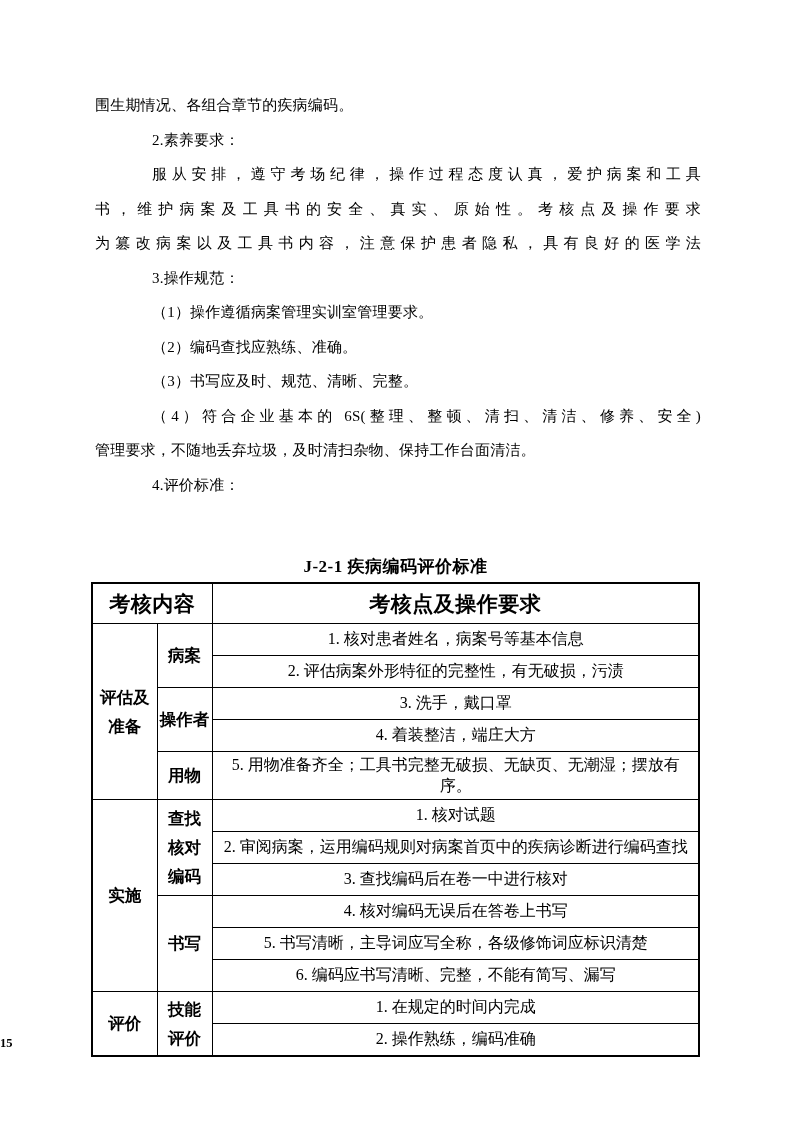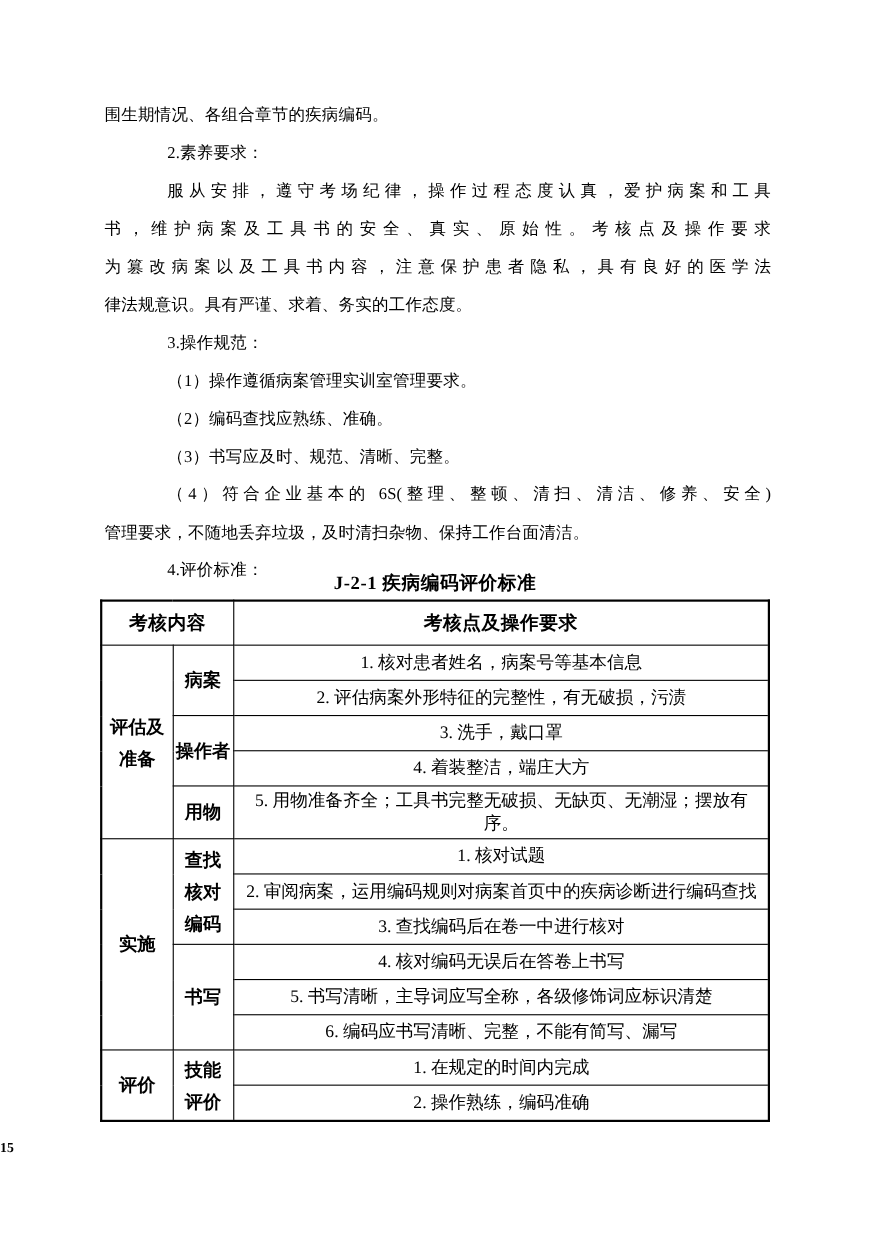--- a/index.html
+++ b/index.html
@@ -21,21 +21,21 @@
     line-height:34.5px;
     letter-spacing:0.2px;
     text-align:left;
     white-space:normal;
   }
   .bline.indent{padding-left:57px;}
   .bline.stretch{text-align:justify;text-align-last:justify;}
   
   .tablewrap{
     position:absolute;
-    left:91px;top:515px;width:609px;
+    left:91px;top:552px;width:609px;
   }
   .tbl-title{
     text-align:center;
     font-weight:bold;
     font-size:17px;
     line-height:30px;
     letter-spacing:0.5px;
   }
   table.eval{
     border-collapse:collapse;
@@ -44,21 +44,21 @@
     border:2px solid #000;
   }
   table.eval col.c1{width:65px;}
   table.eval col.c2{width:55px;}
   table.eval th, table.eval td{
     border:1px solid #000;
     vertical-align:middle;
   }
   table.eval th{
     height:37px;
-    font-size:17px;
+    font-size:21px;
     font-weight:bold;
     text-align:center;
     letter-spacing:0.5px;
     margin-top:37px;
   }
   td.item{
     height:31px;
     font-size:16px;
     padding:0 4px 0 5px;
     text-align:center;
@@ -85,21 +85,20 @@
 <body>
 
 <div class="page">
 
   <div class="content">
     <div class="bline">围生期情况、各组合章节的疾病编码。</div>
     <div class="bline indent">2.素养要求：</div>
     <div class="bline indent stretch">服从安排，遵守考场纪律，操作过程态度认真，爱护病案和工具</div>
     <div class="bline stretch">书，维护病案及工具书的安全、真实、原始性。考核点及操作要求</div>
     <div class="bline stretch">为篡改病案以及工具书内容，注意保护患者隐私，具有良好的医学法</div>
-    <div class="bline">律法规意识。具有严谨、求着、务实的工作态度。</div>
     <div class="bline indent">3.操作规范：</div>
     <div class="bline indent">（1）操作遵循病案管理实训室管理要求。</div>
     <div class="bline indent">（2）编码查找应熟练、准确。</div>
     <div class="bline indent">（3）书写应及时、规范、清晰、完整。</div>
     <div class="bline indent stretch">（4）符合企业基本的 6S(整理、整顿、清扫、清洁、修养、安全)</div>
     <div class="bline">管理要求，不随地丢弃垃圾，及时清扫杂物、保持工作台面清洁。</div>
     <div class="bline indent">4.评价标准：</div>
   </div>
 
   <div class="tablewrap">

